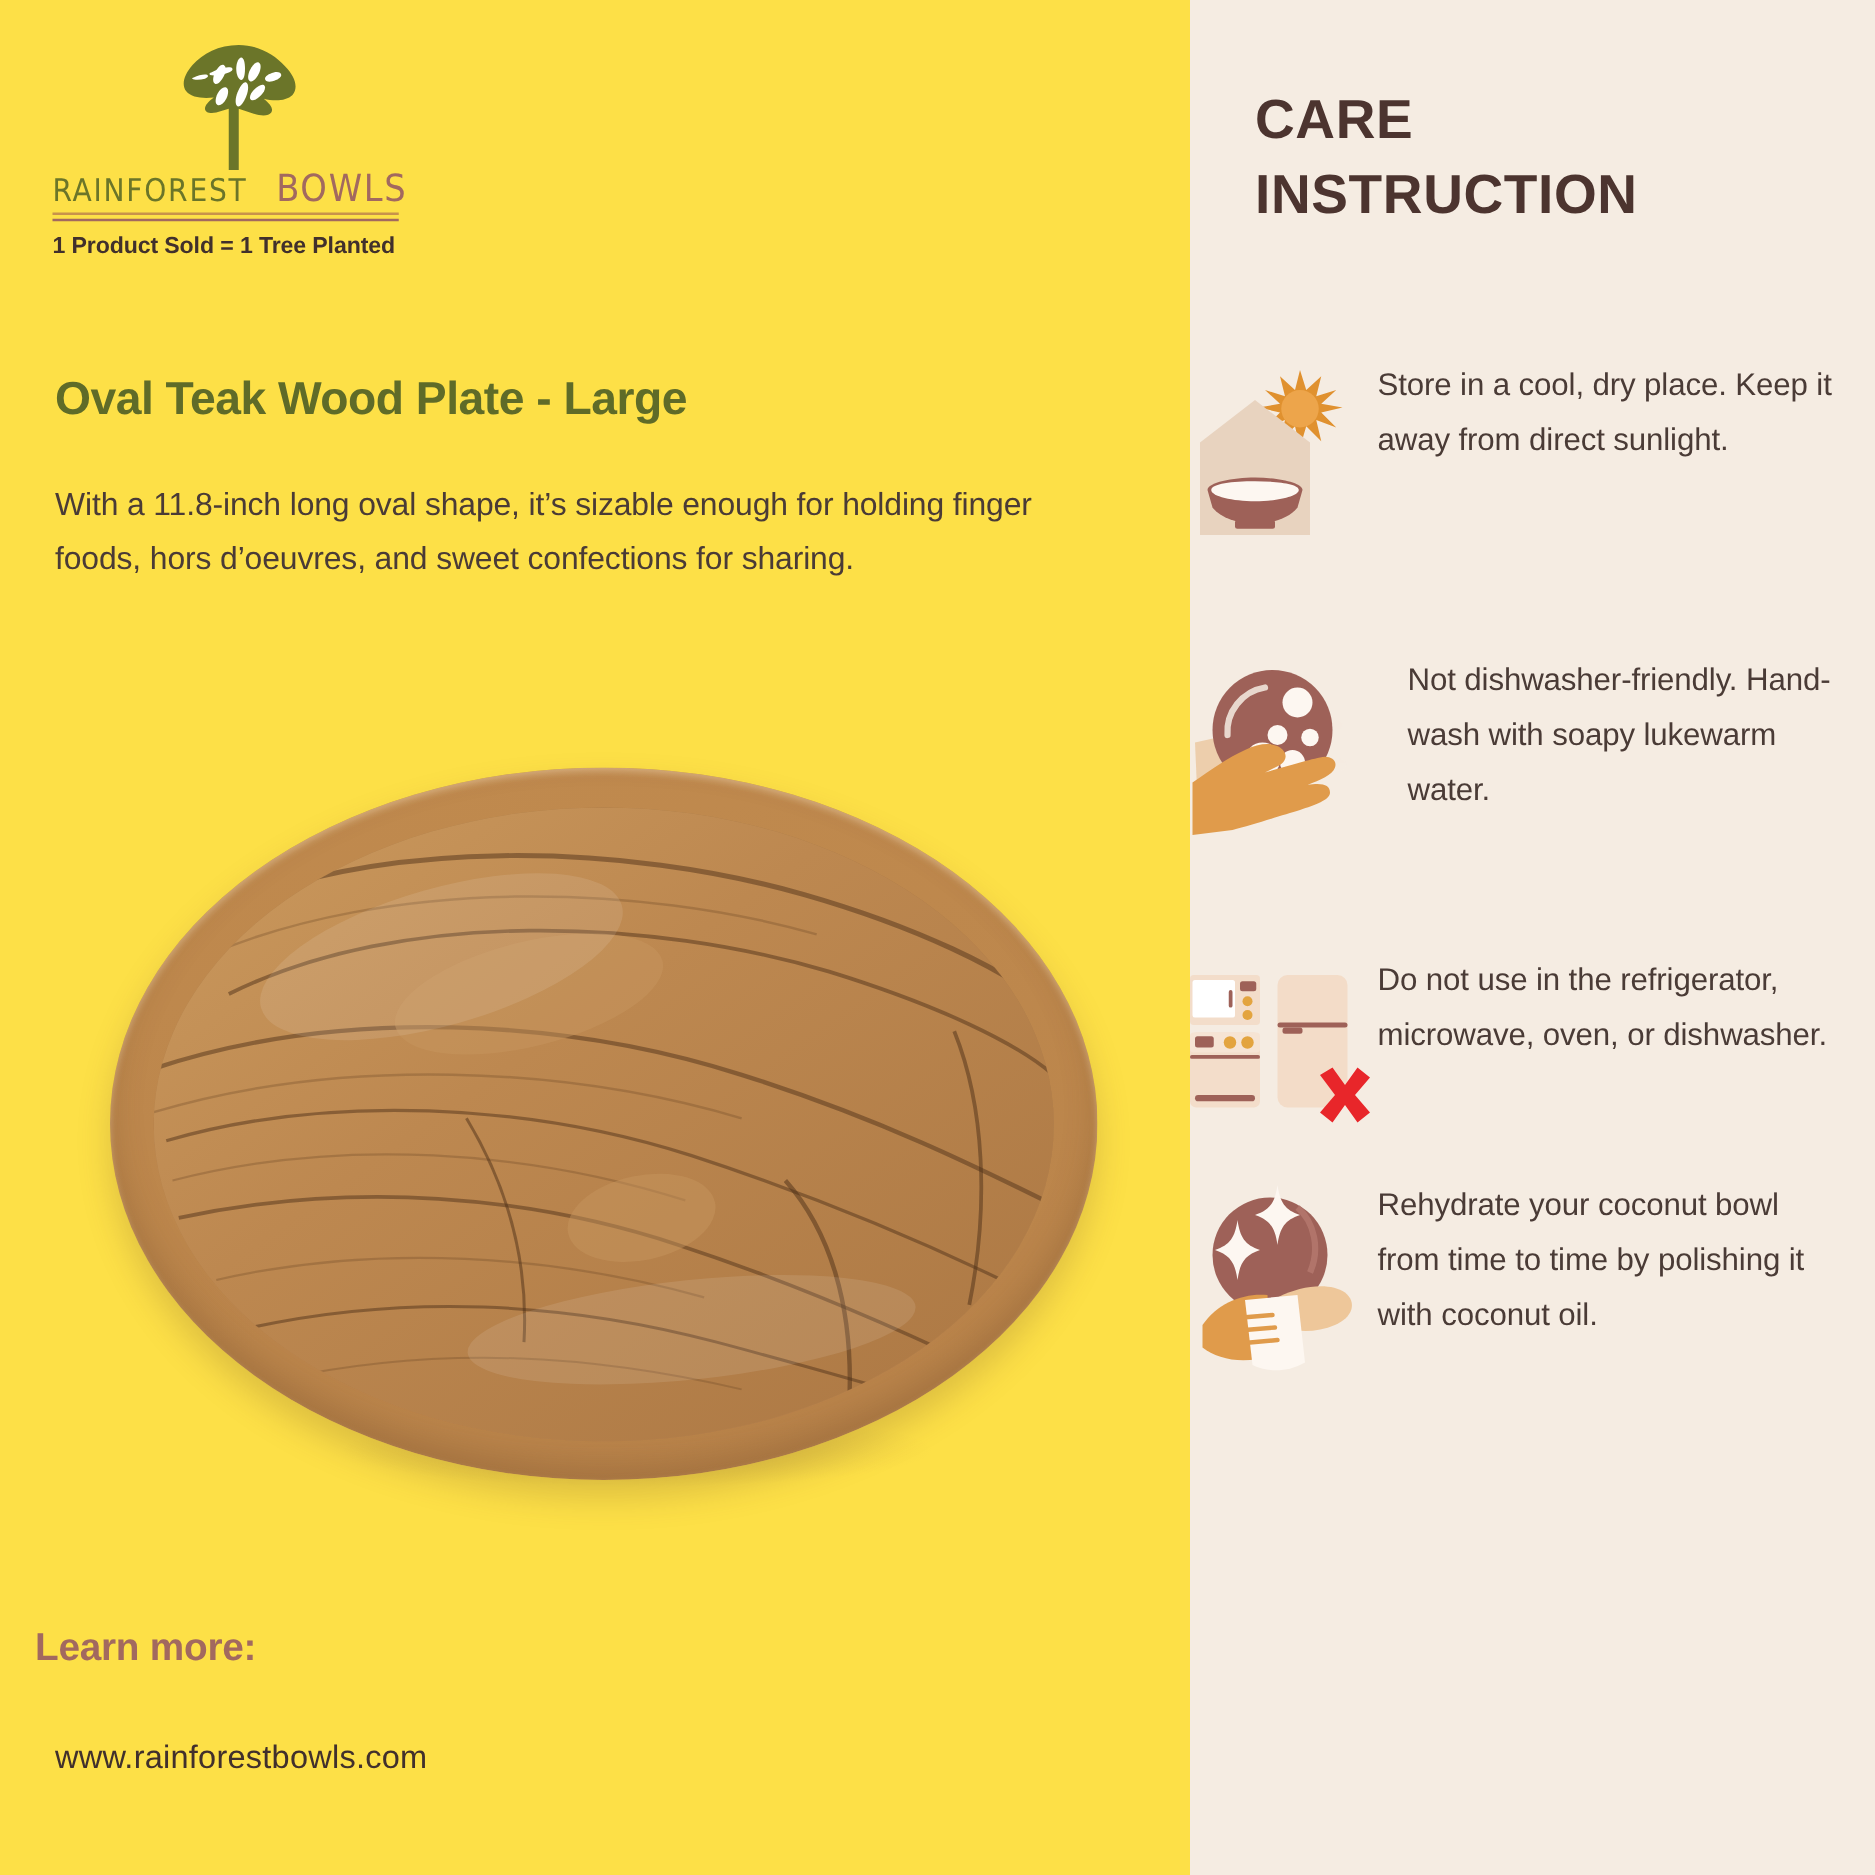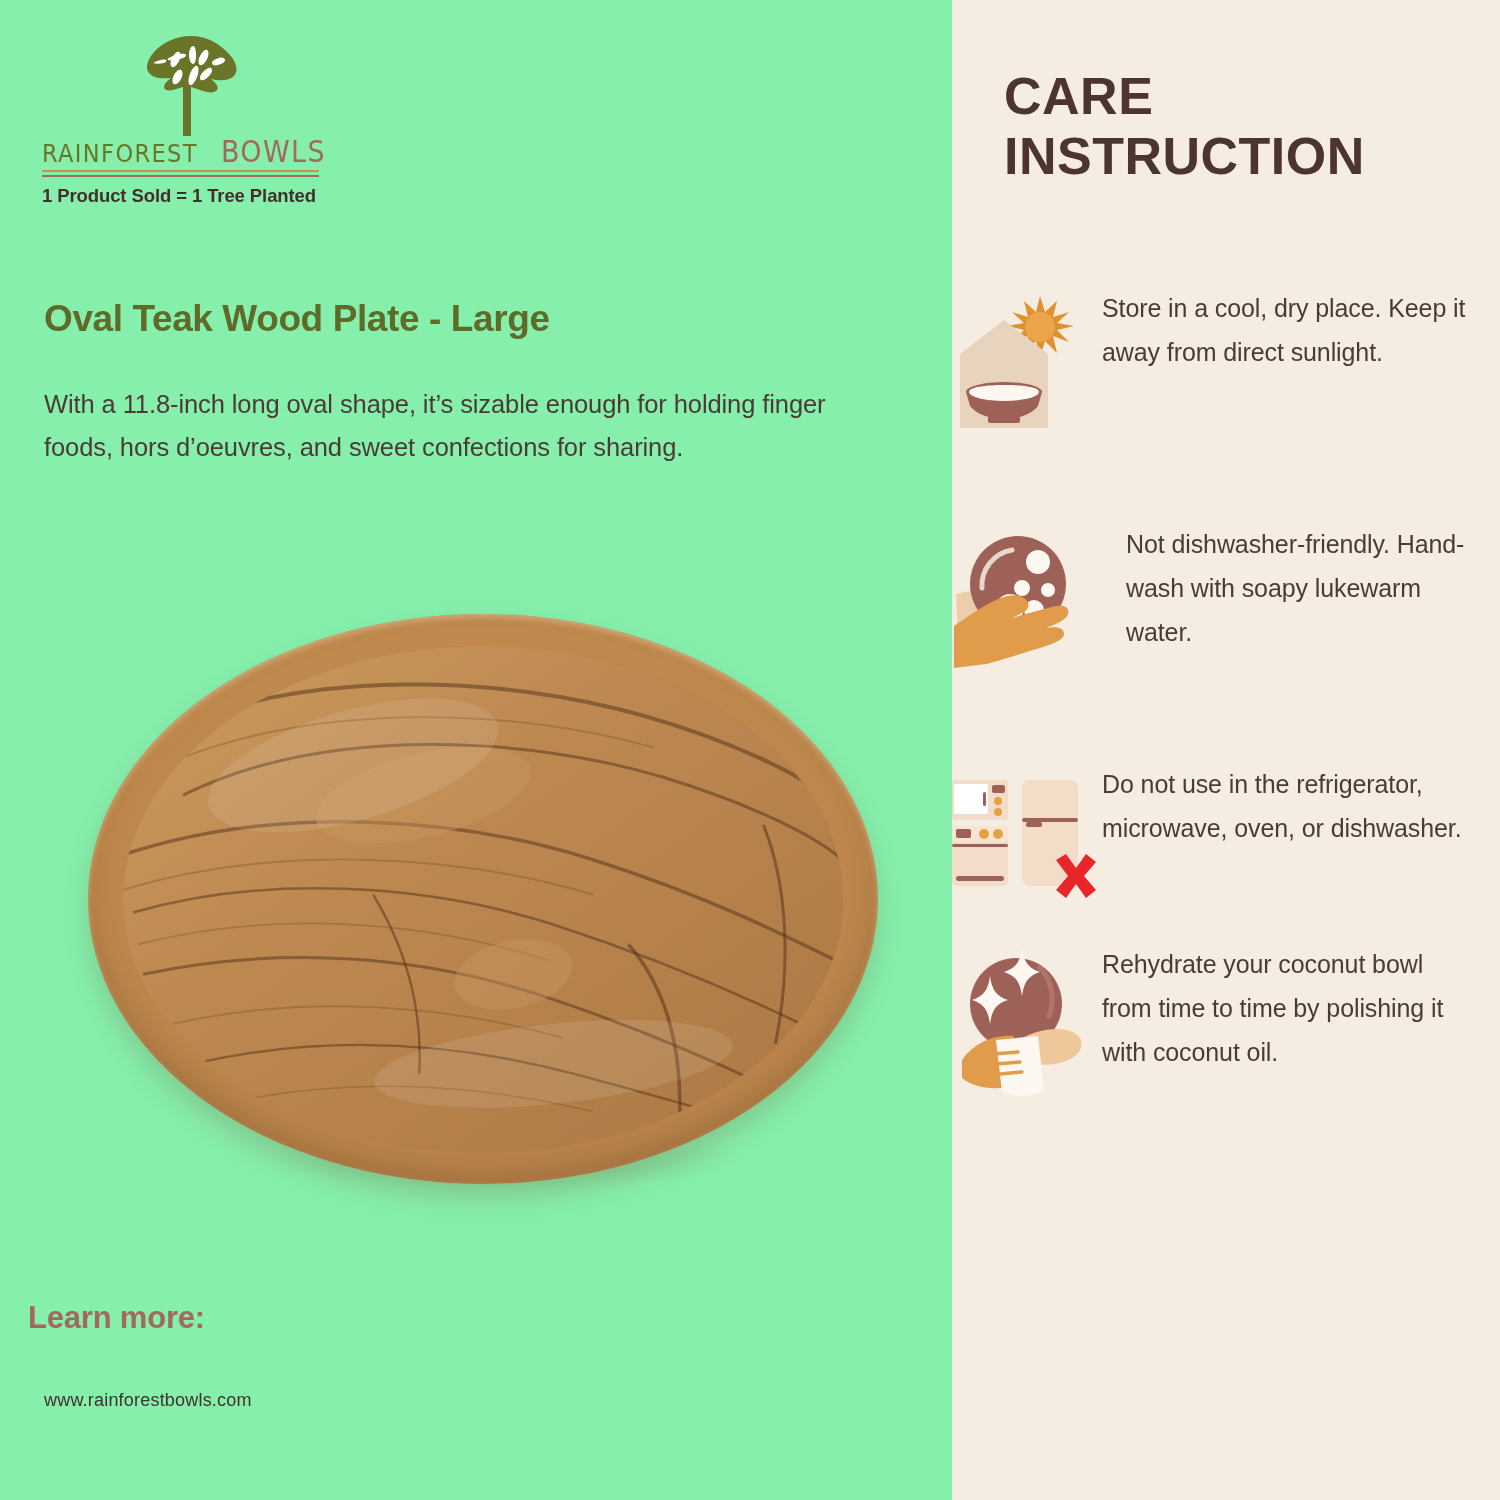--- a/index.html
+++ b/index.html
@@ -8,21 +8,21 @@
     font-family:"Liberation Sans", sans-serif;
     background:#ffffff;
     overflow:hidden;
   }
   .page { position:relative; width:1500px; height:1500px; display:flex; }
 
   
   .left {
     position:relative;
     width:952px; height:1500px;
-    background:#86efac;
+    background:#fde047;
     flex:0 0 952px;
   }
 
   
   .logo { position:absolute; left:42px; top:30px; width:290px; }
   .logo-mark { position:relative; height:128px; }
   .tree-svg { position:absolute; left:103px; top:2px; }
   .logo-word {
     position:absolute; left:0; top:104px; width:290px;
     display:flex; justify-content:space-between; align-items:baseline;
@@ -89,33 +89,33 @@
     pointer-events:none;
   }
 
   
   .learn-more {
     position:absolute; left:28px; top:1300px;
     font-size:31px; font-weight:700; color:#a2695f; letter-spacing:-0.2px;
   }
   .site-url {
     position:absolute; left:44px; top:1390px;
-    font-size:18px; color:#41302c; letter-spacing:.2px;
+    font-size:26px; color:#41302c; letter-spacing:.2px;
   }
 
   
   .right {
     position:relative;
     width:548px; height:1500px;
     background:#f5ece2;
     flex:0 0 548px;
   }
   .care-heading {
     position:absolute; left:52px; top:66px; width:470px;
-    font-size:52px; font-weight:700; line-height:60px;
+    font-size:44px; font-weight:700; line-height:60px;
     color:#4c342f; letter-spacing:.5px;
   }
   .care-heading span { display:block; }
 
   .care-list { position:absolute; left:0; top:286px; width:548px; }
   .care-item { position:relative; display:flex; width:548px; }
   .care-icon { position:relative; flex:0 0 150px; height:150px; }
   .care-icon svg { position:absolute; left:0; top:0; }
   .care-text {
     flex:1; padding-right:24px;

